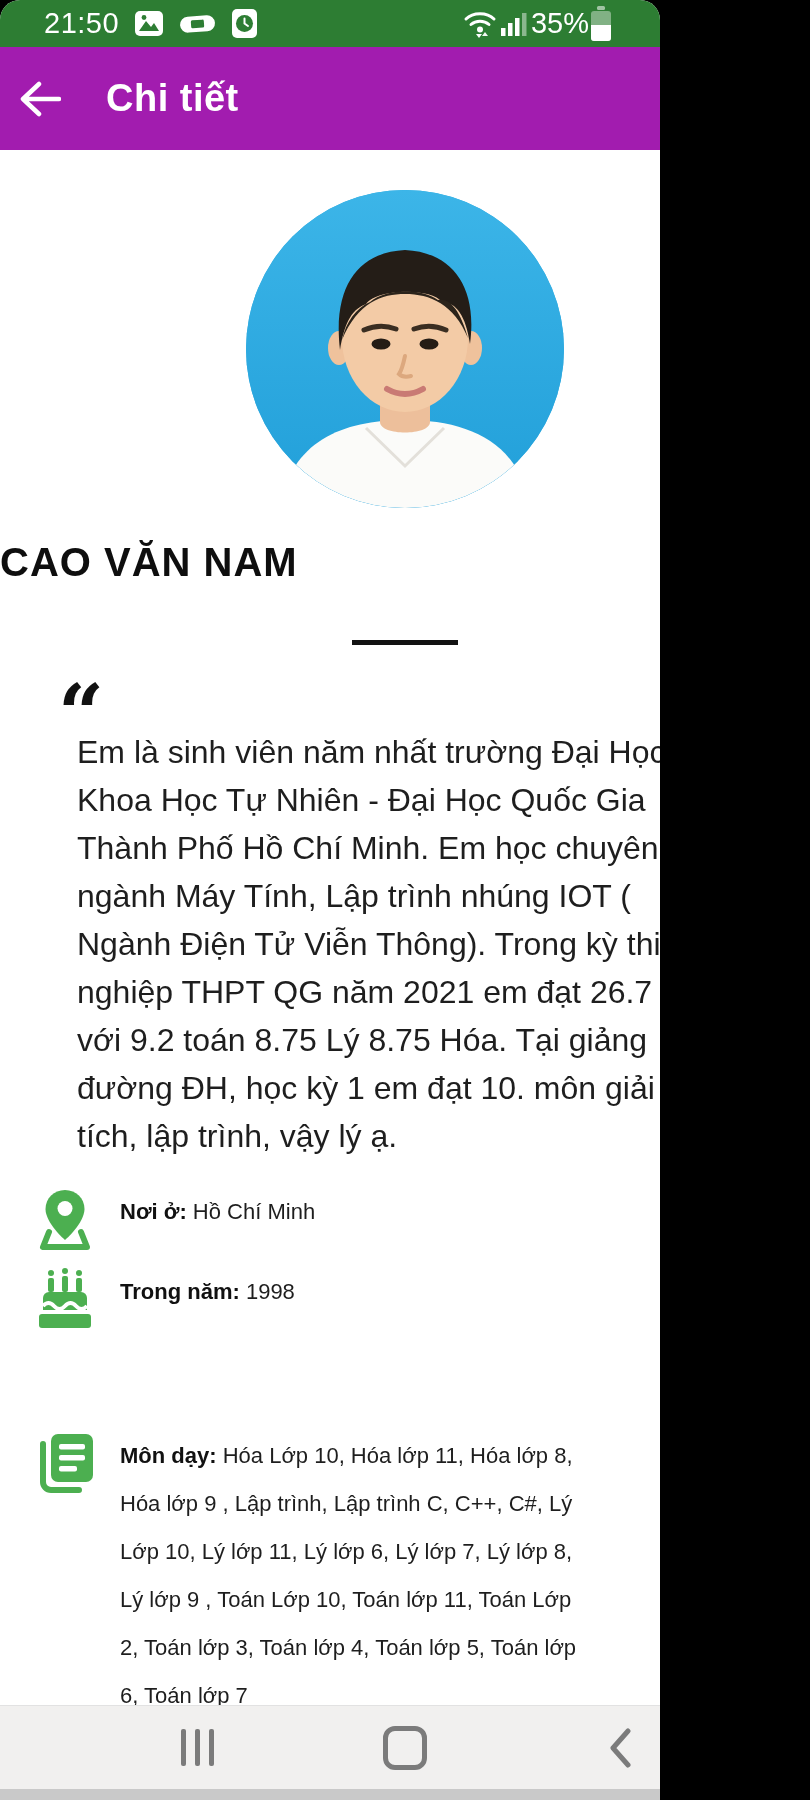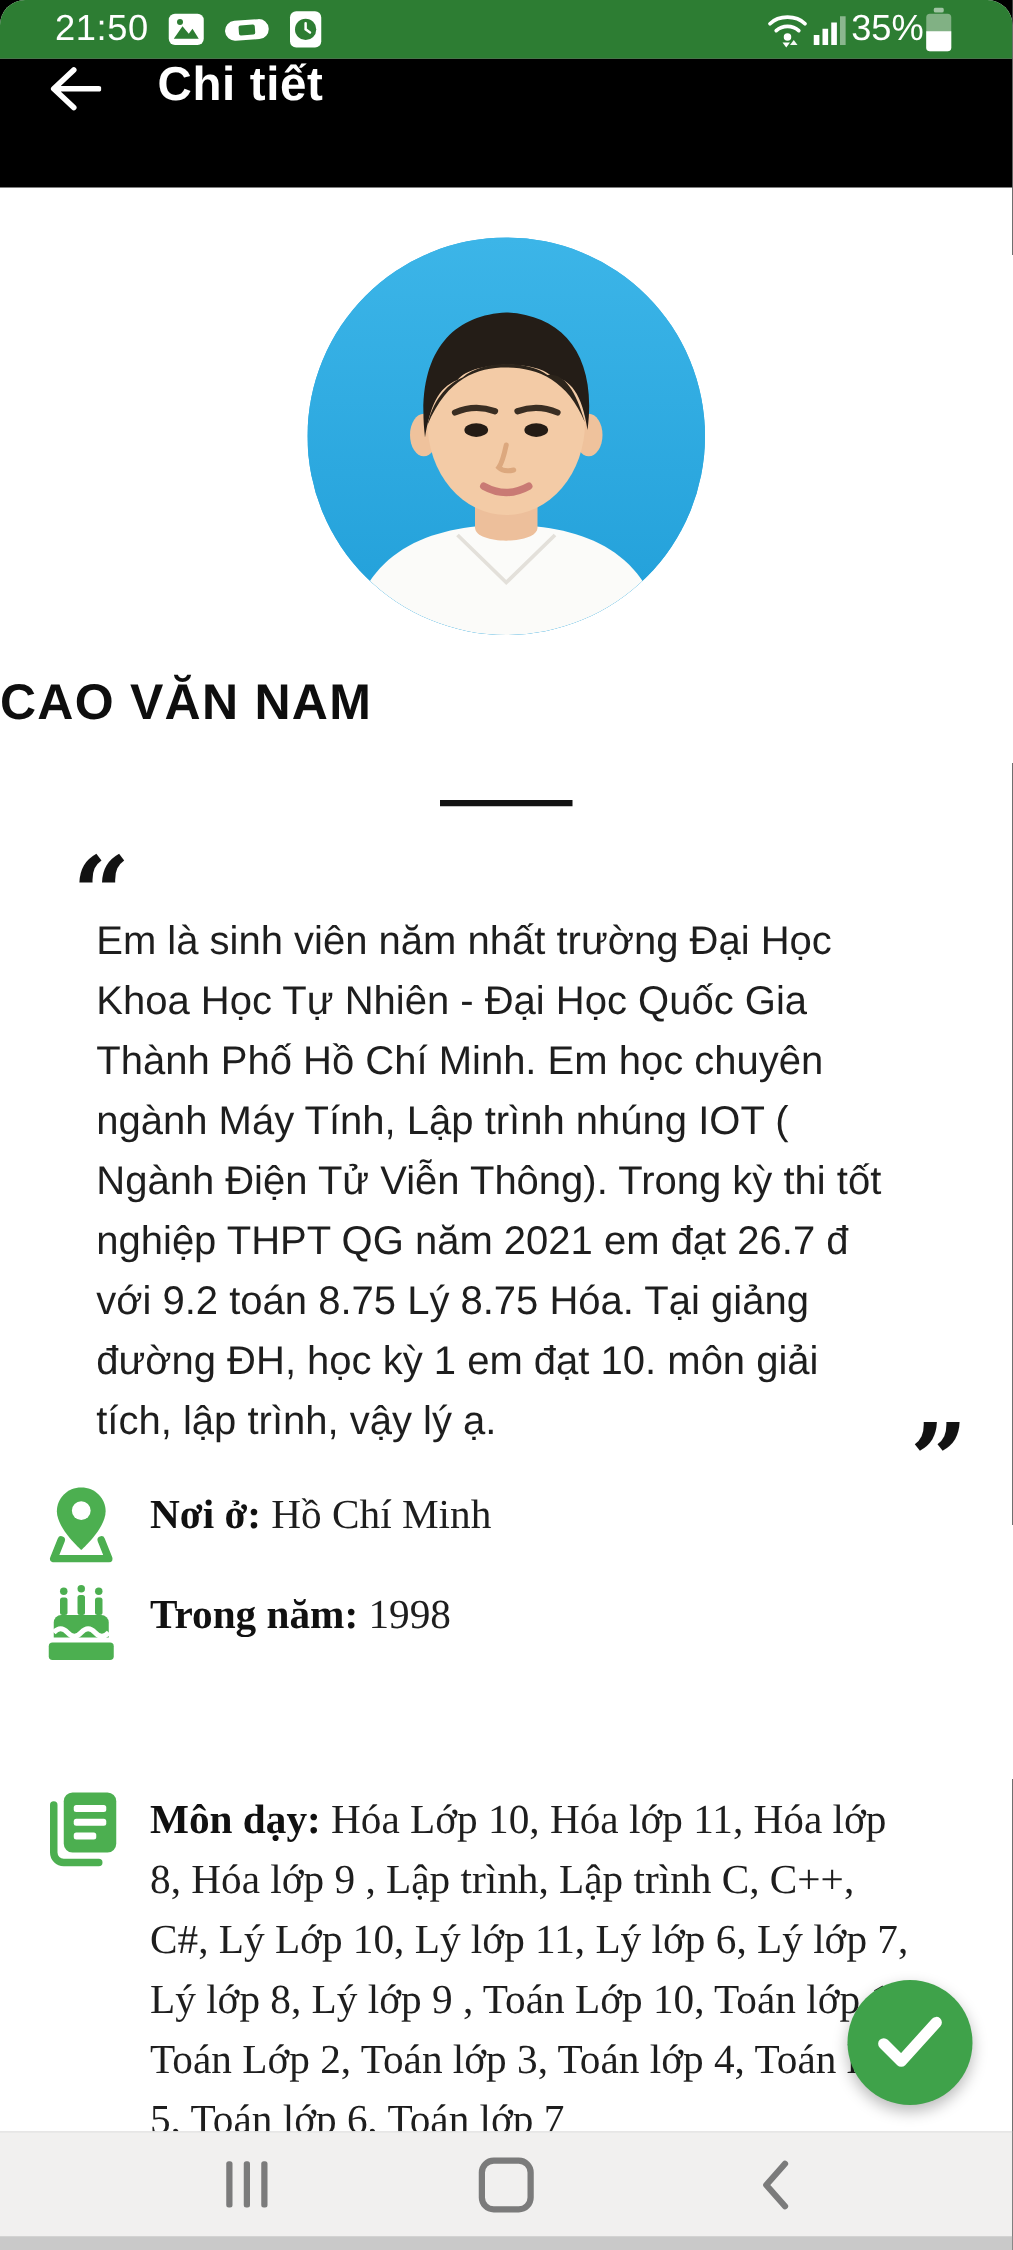--- a/index.html
+++ b/index.html
@@ -1,36 +1,36 @@
 <!DOCTYPE html>
 <html><head>
 <meta charset="utf-8">
 <style>
   html,body{margin:0;padding:0;background:#000;}
   .screen{
-    position:relative;width:810px;height:1800px;background:#fff;
+    position:relative;width:660px;height:1800px;background:#fff;
     font-family:"Liberation Sans","DejaVu Sans",sans-serif;
     overflow:hidden;border-radius:20px 20px 0 0;
   }
   
   .status-bar{
     position:absolute;top:0;left:0;right:0;height:47px;background:#2d7d33;
     display:flex;align-items:center;box-sizing:border-box;
     padding:0 48px 0 44px;color:#fff;
   }
   .status-left{display:flex;align-items:center;gap:15px;}
   .status-right{display:flex;align-items:center;gap:1px;margin-left:auto;}
   .status-time{font-size:29px;letter-spacing:.5px;}
   .status-pct{font-size:29px;}
   .sicon{display:block;}
   
   .app-bar{
-    position:absolute;top:47px;left:0;right:0;height:103px;background:#000000;
-    display:flex;color:#fff;box-sizing:border-box;
-    padding:0 30px 0 36px;
+    position:absolute;top:47px;left:0;right:0;height:103px;background:#a21caf;
+    display:flex;align-items:center;color:#fff;box-sizing:border-box;
+    padding:0 30px 0 16px;
   }
   .back-btn{width:48px;height:48px;display:flex;align-items:center;justify-content:center;}
   .app-title{font-size:38px;font-weight:bold;margin-left:42px;letter-spacing:.5px;}
   .app-action{margin-left:auto;font-size:32px;}
   
   .avatar{
     position:absolute;top:190px;left:246px;width:318px;height:318px;
     border-radius:50%;overflow:hidden;background:#2aa9e0;
   }
   
@@ -49,21 +49,21 @@
   .quote-open{left:58px;top:674px;}
   .quote-close{left:728px;top:1128px;}
   .bio-text{
     position:absolute;top:700px;left:77px;width:645px;
     font-size:32px;line-height:48px;color:#1e1e1e;margin-top:28px;
   }
   
   .info-row{
     position:absolute;left:0;right:0;box-sizing:border-box;
     padding-left:120px;padding-right:72px;
-    font-size:33px;line-height:48px;color:#1e1e1e;font-family:Liberation Serif, serif;
+    font-size:22px;line-height:48px;color:#1e1e1e;
   }
   .info-row .row-icon{position:absolute;left:35px;top:0;}
   .info-label{font-weight:bold;color:#111;}
   .row-loc{top:1188px;}
   .row-birth{top:1268px;}
   .row-job{top:1348px;}
   .row-subjects{top:1432px;}
   
   .fab{
     position:absolute;left:678px;top:1584px;width:100px;height:100px;border-radius:50%;

